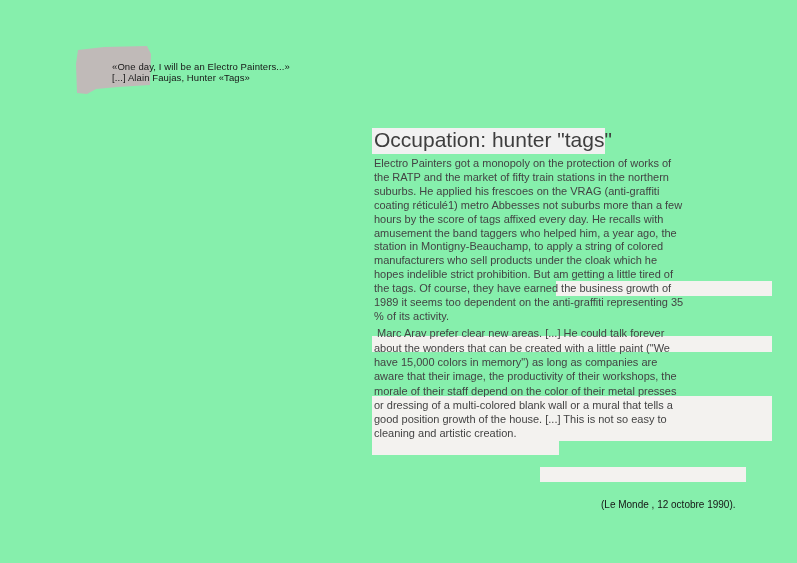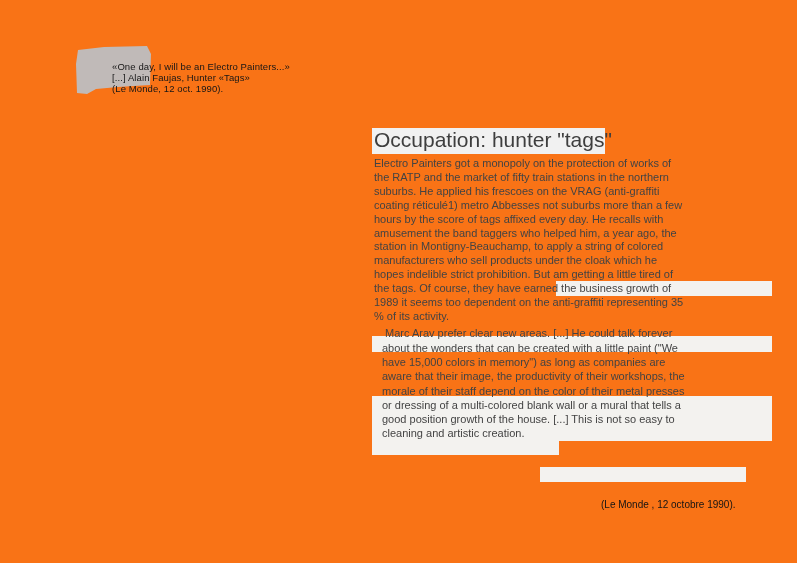--- a/index.html
+++ b/index.html
@@ -1,19 +1,19 @@
 <!DOCTYPE html>
 <html><head>
 <meta charset="utf-8">
 <style>
   html,body { margin:0; padding:0; background:#ffffff; }
   .canvas {
     position:relative;
     width:797px; height:563px;
-    background:#f97316;
+    background:#86efac;
     font-family:"Liberation Sans", sans-serif;
     overflow:hidden;
   }
   
   .scrap { position:absolute; left:74px; top:44px; width:82px; height:54px; }
   
   .quote {
     position:absolute; left:112px; top:61px;
     font-size:9.5px; line-height:11px;
     color:#161616; letter-spacing:0.1px;
@@ -30,39 +30,39 @@
   .title {
     position:absolute; left:374px; top:128px; margin:0;
     font-size:21px; font-weight:400; color:#3e3e3e;
     z-index:2; white-space:pre;
   }
   .body {
     position:absolute; left:374px; top:157px; width:404px;
     font-size:11px; color:#434343; z-index:2;
   }
   .para-0 { line-height:13.9px; }
-  .para-1 { line-height:14.3px; margin-top:2.5px;margin-left:8px; }
+  .para-1 { line-height:14.3px; margin-top:2.5px; }
   .line { white-space:pre; }
   .citation {
     position:absolute; left:601px; top:499px;
     font-size:10px; color:#141414; z-index:2;
     white-space:pre;
     text-align:center;
   }
 </style>
 </head>
 <body>
 
 <div class="canvas">
 
   <svg class="scrap" viewBox="0 0 82 54" xmlns="http://www.w3.org/2000/svg" aria-hidden="true">
     <path d="M4,6 L30,3 L73,2 L77,10 L76,41 L44,43 L22,45 L13,50 L3,49 L2,20 Z" fill="#c0bab8"></path>
   </svg>
 
-  <div class="quote" id="quote-block"><div class="qline">«One day, I will be an Electro Painters...»</div><div class="qline">[...] Alain Faujas, Hunter «Tags»</div><div class="qline">(Le Monde, 12 oct. 1990).</div></div>
+  <div class="quote" id="quote-block"><div class="qline">«One day, I will be an Electro Painters...»</div><div class="qline">[...] Alain Faujas, Hunter «Tags»</div></div>
 
   <div class="slab title-slab" style="background: rgb(241, 241, 241);"></div>
   <div class="slab slab-a" style="background: rgb(243, 242, 239);"></div>
   <div class="slab slab-b" style="background: rgb(243, 242, 239);"></div>
   <div class="slab slab-c" style="background: rgb(243, 242, 239);"></div>
   <div class="slab slab-c2" style="background: rgb(243, 242, 239);"></div>
   <div class="slab slab-d" style="background: rgb(243, 242, 239);"></div>
 
   <h1 class="title">Occupation: hunter "tags"</h1>
 

